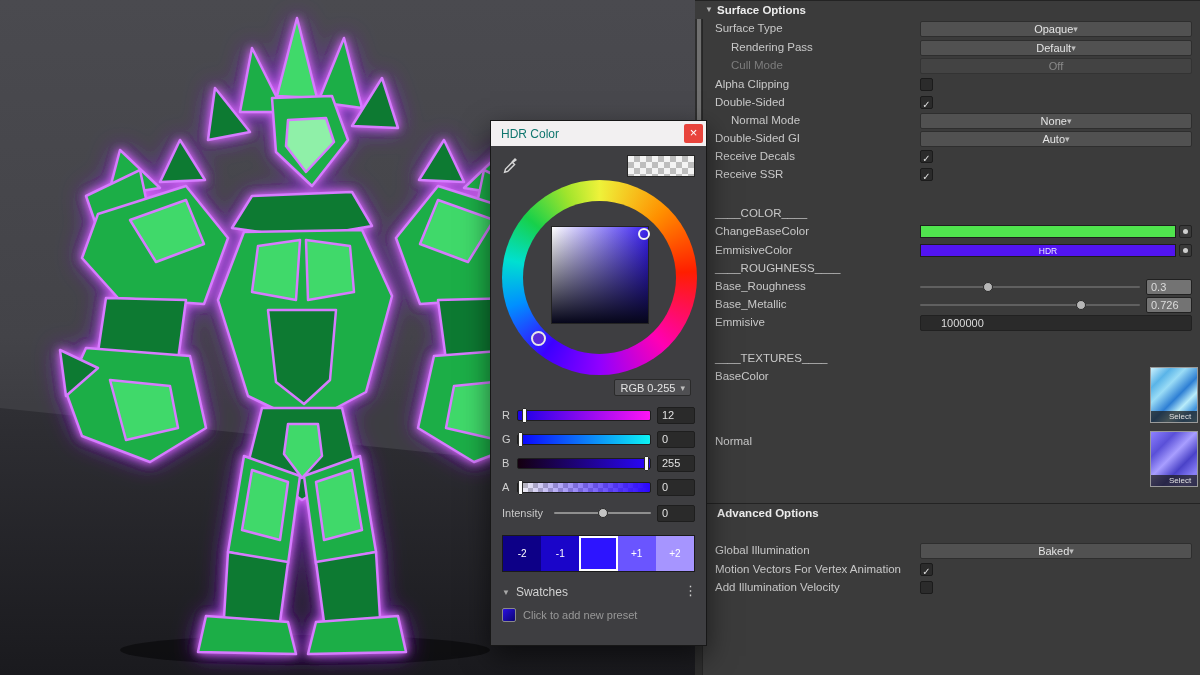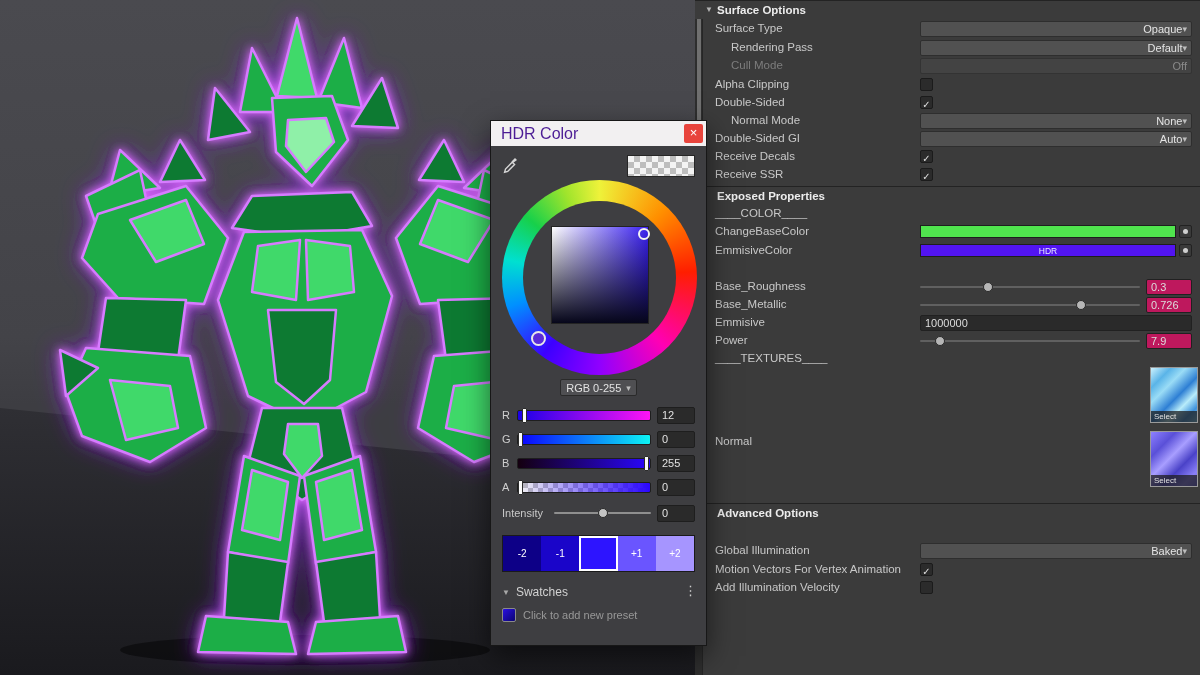--- a/index.html
+++ b/index.html
@@ -16,65 +16,65 @@
   .vscroll{position:absolute;left:0;top:0;bottom:0;width:8px;background:#2e2e2e;border-right:1px solid #262626}
   .vthumb{position:absolute;left:2px;top:1px;width:4px;height:150px;background:#707070;border-radius:2px}
   .irow{position:absolute;left:8px;right:0;height:18px}
   .ilabel{position:absolute;left:12px;top:2px;color:#c8c8c8;font-size:11.5px;white-space:nowrap}
   .ilabel.indent{left:28px}
   .ilabel.disabled{color:#7d7d7d}
   .iheader{position:absolute;left:0;right:0;height:19px;border-top:1px solid #232323;
     font-weight:bold;color:#ececec;font-size:11.5px;padding-left:22px;line-height:18px;background:#3b3b3b}
   .fold{position:absolute;left:10px;top:0;font-size:8px;color:#b2b2b2;line-height:18px}
   .dropdown{position:absolute;left:217px;right:8px;height:16px;top:1px;background:#515151;border:1px solid #2e2e2e;
-    border-radius:2px;display:flex;justify-content:flex-end;align-items:center;padding:0 4px;font-size:11px;color:#e4e4e4}
+    border-radius:2px;display:flex;justify-content:center;align-items:center;padding:0 4px;font-size:11px;color:#e4e4e4}
   .dropdown.disabled{background:#434343;color:#8a8a8a;border-color:#333}
   .dd-arrow{font-size:9px;color:#bdbdbd}
   .checkbox{position:absolute;left:217px;top:2px;width:13px;height:13px;background:#2b2b2b;border:1px solid #1b1b1b;
     border-radius:2px;text-align:center}
   .checkbox span{font-size:10px;line-height:12px;color:#dfdfdf}
   .islider{position:absolute;left:217px;right:60px;height:18px;top:0}
   .strack{position:absolute;left:0;right:0;top:8px;height:2px;background:#606060;border-radius:1px}
   .sknob{position:absolute;top:4px;width:10px;height:10px;border-radius:50%;background:#b6b6b6;margin-left:-5px;border:1px solid #2a2a2a}
-  .ivalue{position:absolute;right:8px;top:1px;width:46px;height:16px;background:#be185d;border:1px solid #212121;
+  .ivalue{position:absolute;right:8px;top:1px;width:46px;height:16px;background:#737373;border:1px solid #212121;
     border-radius:2px;color:#dcdcdc;font-size:11px;line-height:14px;padding-left:4px}
   .ifield{position:absolute;left:217px;right:8px;top:1px;height:16px;background:#2a2a2a;border:1px solid #212121;
-    border-radius:2px;color:#dcdcdc;font-size:11px;line-height:14px;padding-left:4px}
+    border-radius:2px;color:#dcdcdc;font-size:11px;line-height:14px;padding-left:20px}
   .colorbar{position:absolute;left:217px;right:24px;top:2px;height:13px;border-radius:0;border:1px solid #1e1e1e;
     text-align:center;font-size:8.5px;line-height:12px;color:#e6e8ff}
   .picker-btn{position:absolute;right:8px;top:2px;width:13px;height:13px;background:#3a3a3a;border:1px solid #222;border-radius:2px}
   .picker-btn::after{content:"";position:absolute;left:3px;top:3px;width:5px;height:5px;border-radius:50%;background:#cfcfcf}
   .tex{position:absolute;width:48px;height:56px;left:455px;border:1px solid #9a9a9a;overflow:hidden}
   .tex-base{background:linear-gradient(135deg,#cdf2fd 0%,#5ab4e8 20%,#9adcf6 35%,#2e7fd4 55%,#b8ecfa 70%,#3f93de 85%,#7fc8ef 100%)}
   .tex-normal{background:linear-gradient(135deg,#8d80ff 0%,#5a50d8 25%,#a89eff 45%,#4a42c8 65%,#8a80f8 85%,#6a60e8 100%)}
   .tex-select{position:absolute;left:0;right:0;bottom:0;height:11px;background:rgba(30,30,30,.75);color:#e0e0e0;
-    font-size:8px;line-height:11px;padding-left:3px}
+    font-size:8px;line-height:11px;padding-left:18px}
 
   
   .hdrw{position:absolute;left:490px;top:120px;width:217px;height:526px;background:#3e3e41;border:1px solid #171717;
     box-shadow:0 10px 26px rgba(0,0,0,.55);z-index:5}
   .titlebar{height:25px;background:#f2f0f1;position:relative;display:flex;align-items:center;padding-left:10px}
-  .wtitle{color:#4c1d95;font-size:16px}
+  .wtitle{color:#0f766e;font-size:12px}
   .close{position:absolute;right:3px;top:3px;width:19px;height:19px;background:#e8443c;color:#fff;border-radius:2px;
     text-align:center;line-height:18px;font-size:13px;cursor:default}
   .hbody{position:relative;padding:8px 11px 0}
   .toprow{display:flex;justify-content:space-between;align-items:center;height:24px;margin-bottom:2px}
   .eyedrop{width:18px;height:18px}
   .checker{background-image:conic-gradient(#bdbdbd 25%,#f3f3f3 25% 50%,#bdbdbd 50% 75%,#f3f3f3 75%);background-size:12px 12px}
   .preview{width:68px;height:22px;border:1px solid #262626}
   .wheelwrap{position:relative;width:195px;height:195px;margin:2px auto 4px}
   .ring{position:absolute;left:0;top:0;width:195px;height:195px;border-radius:50%;
     background:conic-gradient(from 0deg,#eef23a,#ff9000 12%,#ff1e00 24%,#ff00b4 38%,#9000ff 50%,#3c00ff 60%,#0090ff 70%,#00e0d0 78%,#17d04a 86%,#a0e42c 94%,#eef23a 100%)}
   .hole{position:absolute;left:21px;top:21px;width:153px;height:153px;border-radius:50%;background:#3e3e41}
   .svsq{position:absolute;left:49px;top:46px;width:98px;height:98px;border:1px solid #232323;
     background:linear-gradient(to top,#06061a,rgba(0,0,0,0)),linear-gradient(to right,#ffffff,#3a20f2)}
   .marker{position:absolute;border-radius:50%}
   .hue-marker{left:29px;top:151px;width:15px;height:15px;border:2px solid #e8e8e8;background:#5a2bd8}
   .sv-marker{left:136px;top:48px;width:12px;height:12px;border:2px solid #f2f2f2;background:transparent}
-  .mode-row{display:flex;justify-content:center;margin:2px 4px 7px}
+  .mode-row{display:flex;justify-content:flex-end;margin:2px 4px 7px}
   .mode-dd{display:flex;align-items:center;gap:5px;background:#4f4f52;border:1px solid #2a2a2a;border-radius:2px;
     height:17px;padding:0 5px;font-size:11px;color:#e2e2e2}
   .chrow{display:flex;align-items:center;height:24px;gap:6px}
   .chlabel{width:9px;font-size:11px;color:#cfcfcf}
   .chbar{position:relative;flex:1;height:11px;border-radius:2px;border:1px solid #1e1e1e}
   .bar-r{background:linear-gradient(to right,#1a00e8,#ff14f4)}
   .bar-g{background:linear-gradient(to right,#0c00ff,#0cf4f4)}
   .bar-b{background:linear-gradient(to right,#14000f,#2a06ff)}
   .bar-a{background:linear-gradient(to right,rgba(42,6,255,0),#2a06ff),conic-gradient(#bdbdbd 25%,#f3f3f3 25% 50%,#bdbdbd 50% 75%,#f3f3f3 75%);background-size:auto,10px 10px}
   .chhandle{position:absolute;top:-3px;width:5px;height:15px;background:#fafafa;border:1px solid #2c2c2c;border-radius:1px;margin-left:-3px}
@@ -222,35 +222,35 @@
   </div>
   <div class="irow" style="top:148px">
     <span class="ilabel">Receive Decals</span>
     <span class="checkbox"><span>✓</span></span>
   </div>
   <div class="irow" style="top:166px">
     <span class="ilabel">Receive SSR</span>
     <span class="checkbox"><span>✓</span></span>
   </div>
 
-  <div class="iheader" style="top:186px">
-    <span>Exposed Properties</span>
-  </div>
   <div class="irow" style="top:205px">
     <span class="ilabel">____COLOR____</span>
   </div>
   <div class="irow" style="top:223px">
     <span class="ilabel">ChangeBaseColor</span>
     <span class="colorbar" style="background: rgb(80, 228, 78);"></span>
     <span class="picker-btn"></span>
   </div>
   <div class="irow" style="top:242px">
     <span class="ilabel">EmmisiveColor</span>
     <span class="colorbar" style="background: rgb(82, 20, 242);">HDR</span>
     <span class="picker-btn"></span>
+  </div>
+  <div class="irow" style="top:260px">
+    <span class="ilabel">____ROUGHNESS____</span>
   </div>
   <div class="irow" style="top:278px">
     <span class="ilabel">Base_Roughness</span>
     <span class="islider">
         <span class="strack"></span>
         <span class="sknob" style="left:31%"></span>
       </span>
     <span class="ivalue">0.3</span>
   </div>
   <div class="irow" style="top:296px">
@@ -258,30 +258,25 @@
     <span class="islider">
         <span class="strack"></span>
         <span class="sknob" style="left:73%"></span>
       </span>
     <span class="ivalue">0.726</span>
   </div>
   <div class="irow" style="top:314px">
     <span class="ilabel">Emmisive</span>
     <span class="ifield">1000000</span>
   </div>
-  <div class="irow" style="top:332px">
-    <span class="ilabel">Power</span>
-    <span class="islider">
-        <span class="strack"></span>
-        <span class="sknob" style="left:9%"></span>
-      </span>
-    <span class="ivalue">7.9</span>
-  </div>
   <div class="irow" style="top:350px">
     <span class="ilabel">____TEXTURES____</span>
+  </div>
+  <div class="irow" style="top:368px">
+    <span class="ilabel">BaseColor</span>
   </div>
   <div class="tex tex-base" style="top:367px">
     <span class="tex-select">Select</span>
   </div>
   <div class="irow" style="top:433px">
     <span class="ilabel">Normal</span>
   </div>
   <div class="tex tex-normal" style="top:431px">
     <span class="tex-select">Select</span>
   </div>

